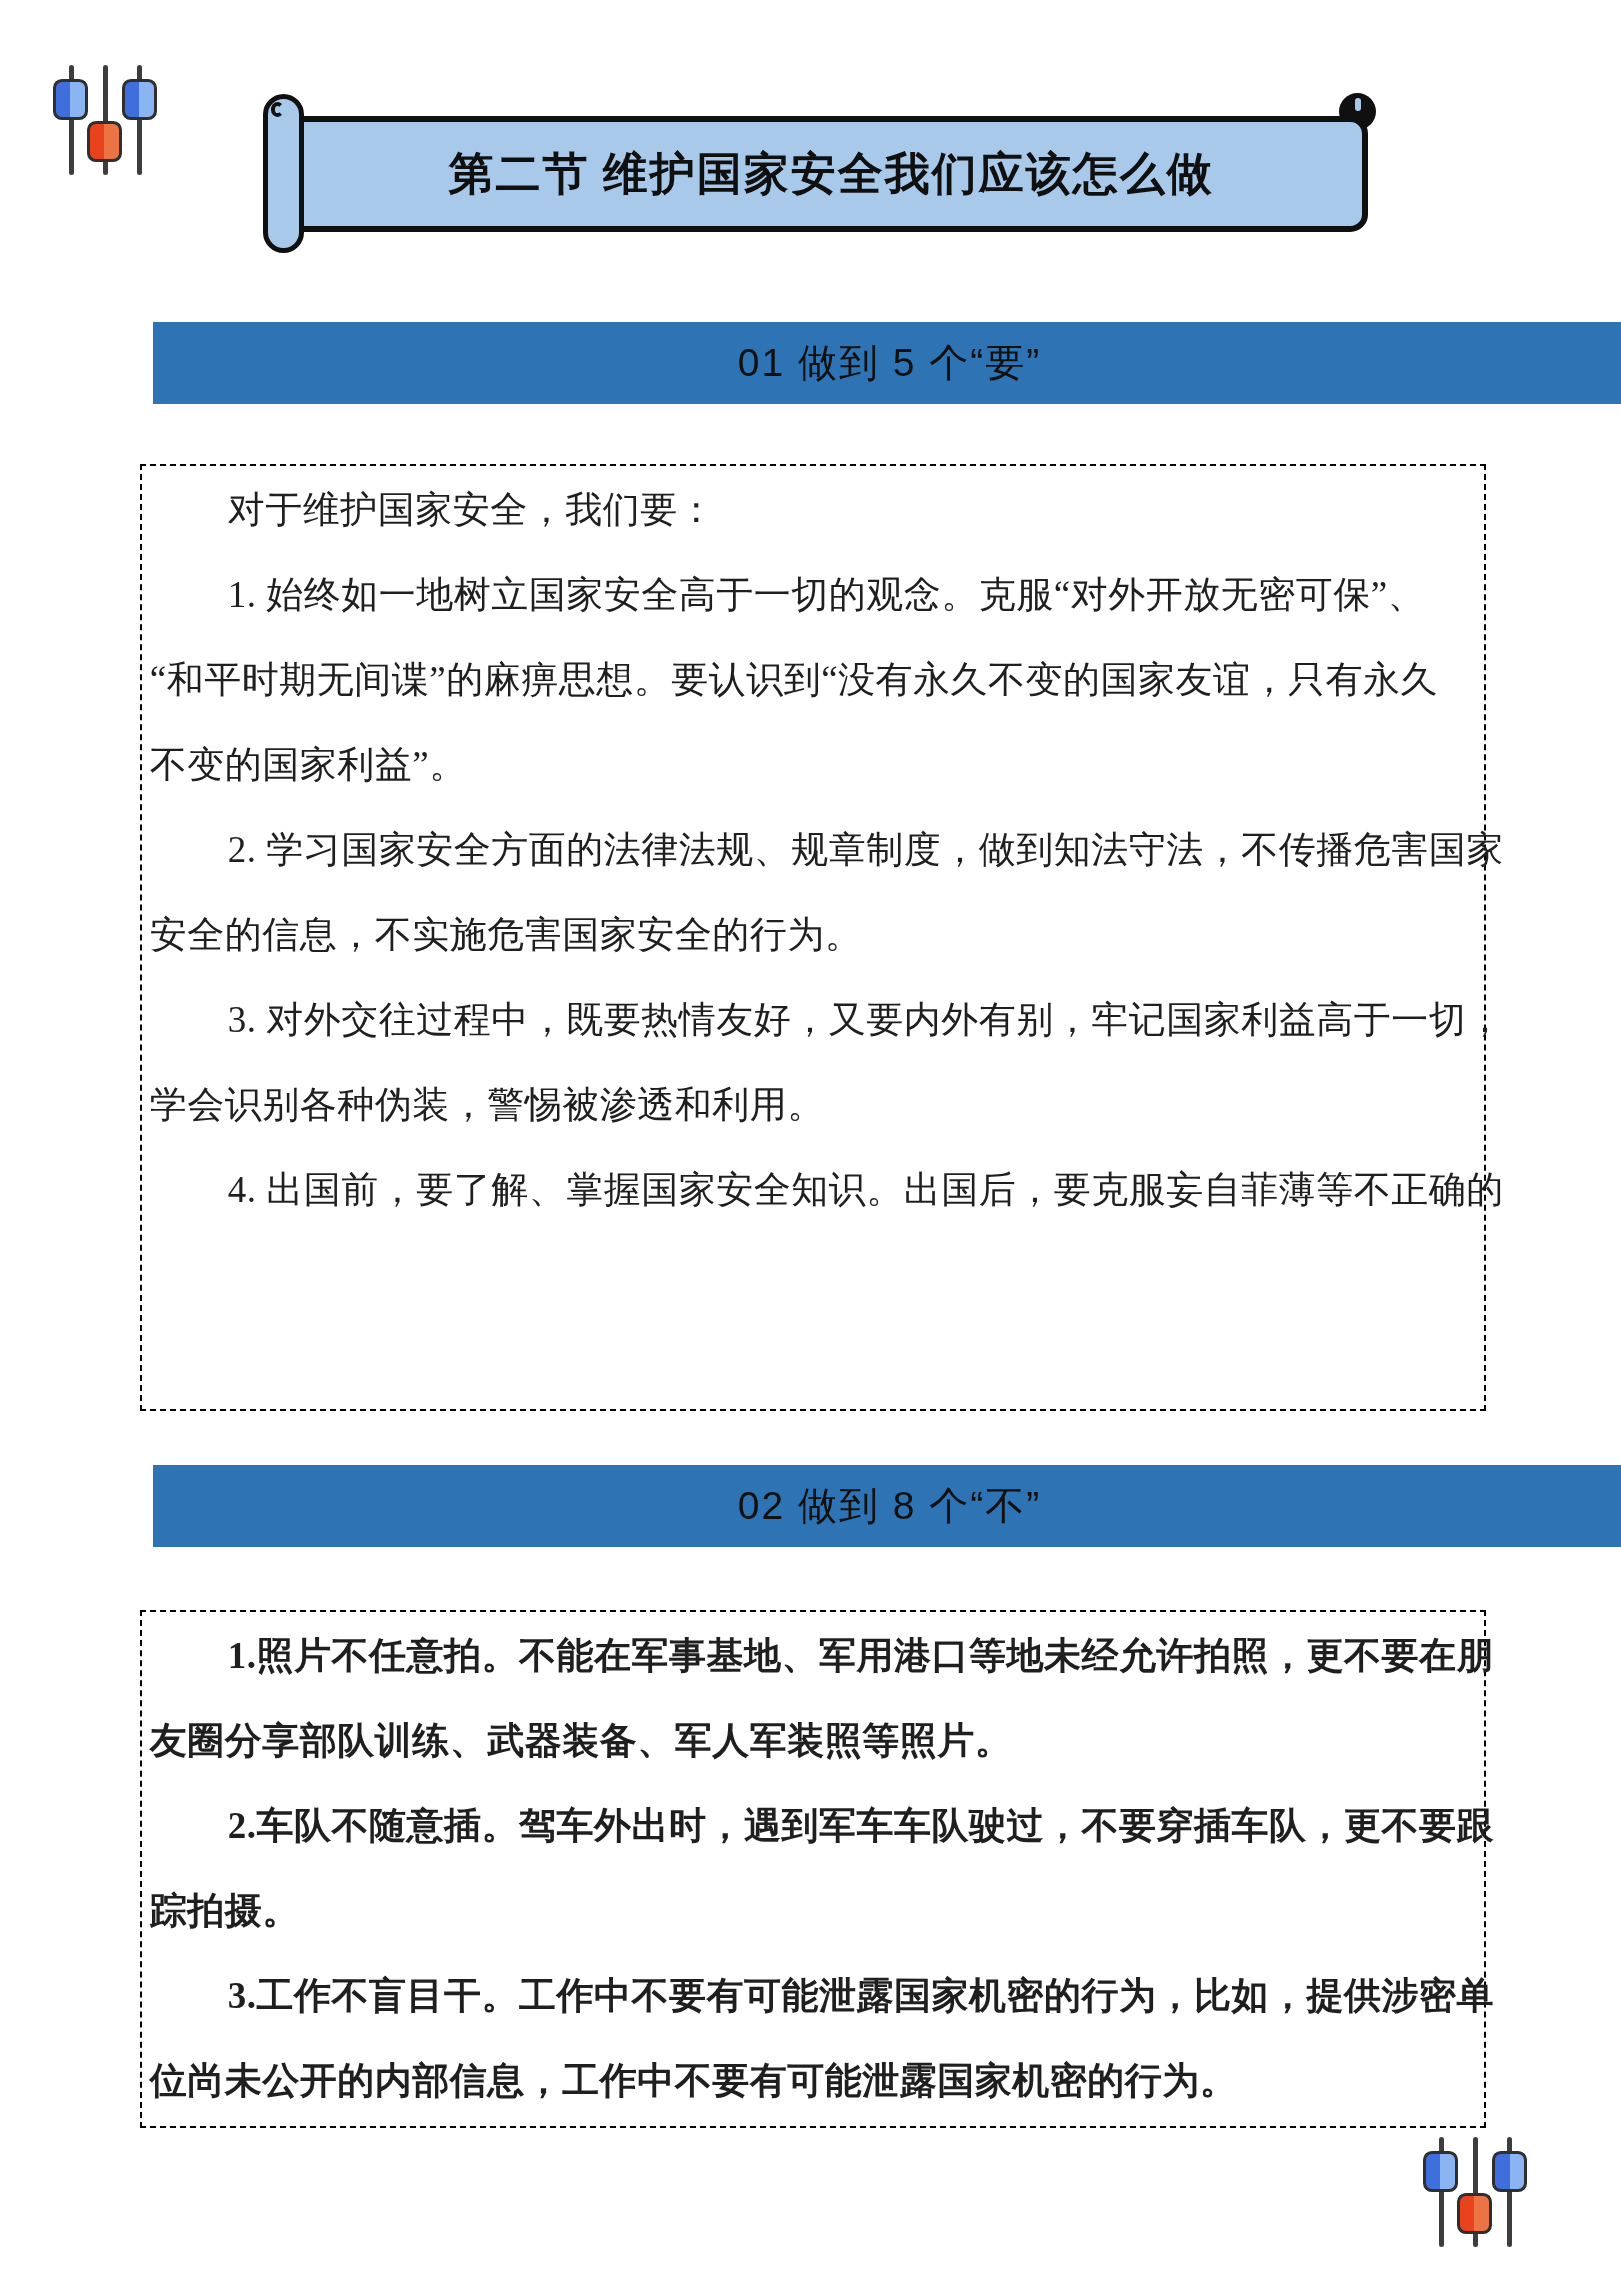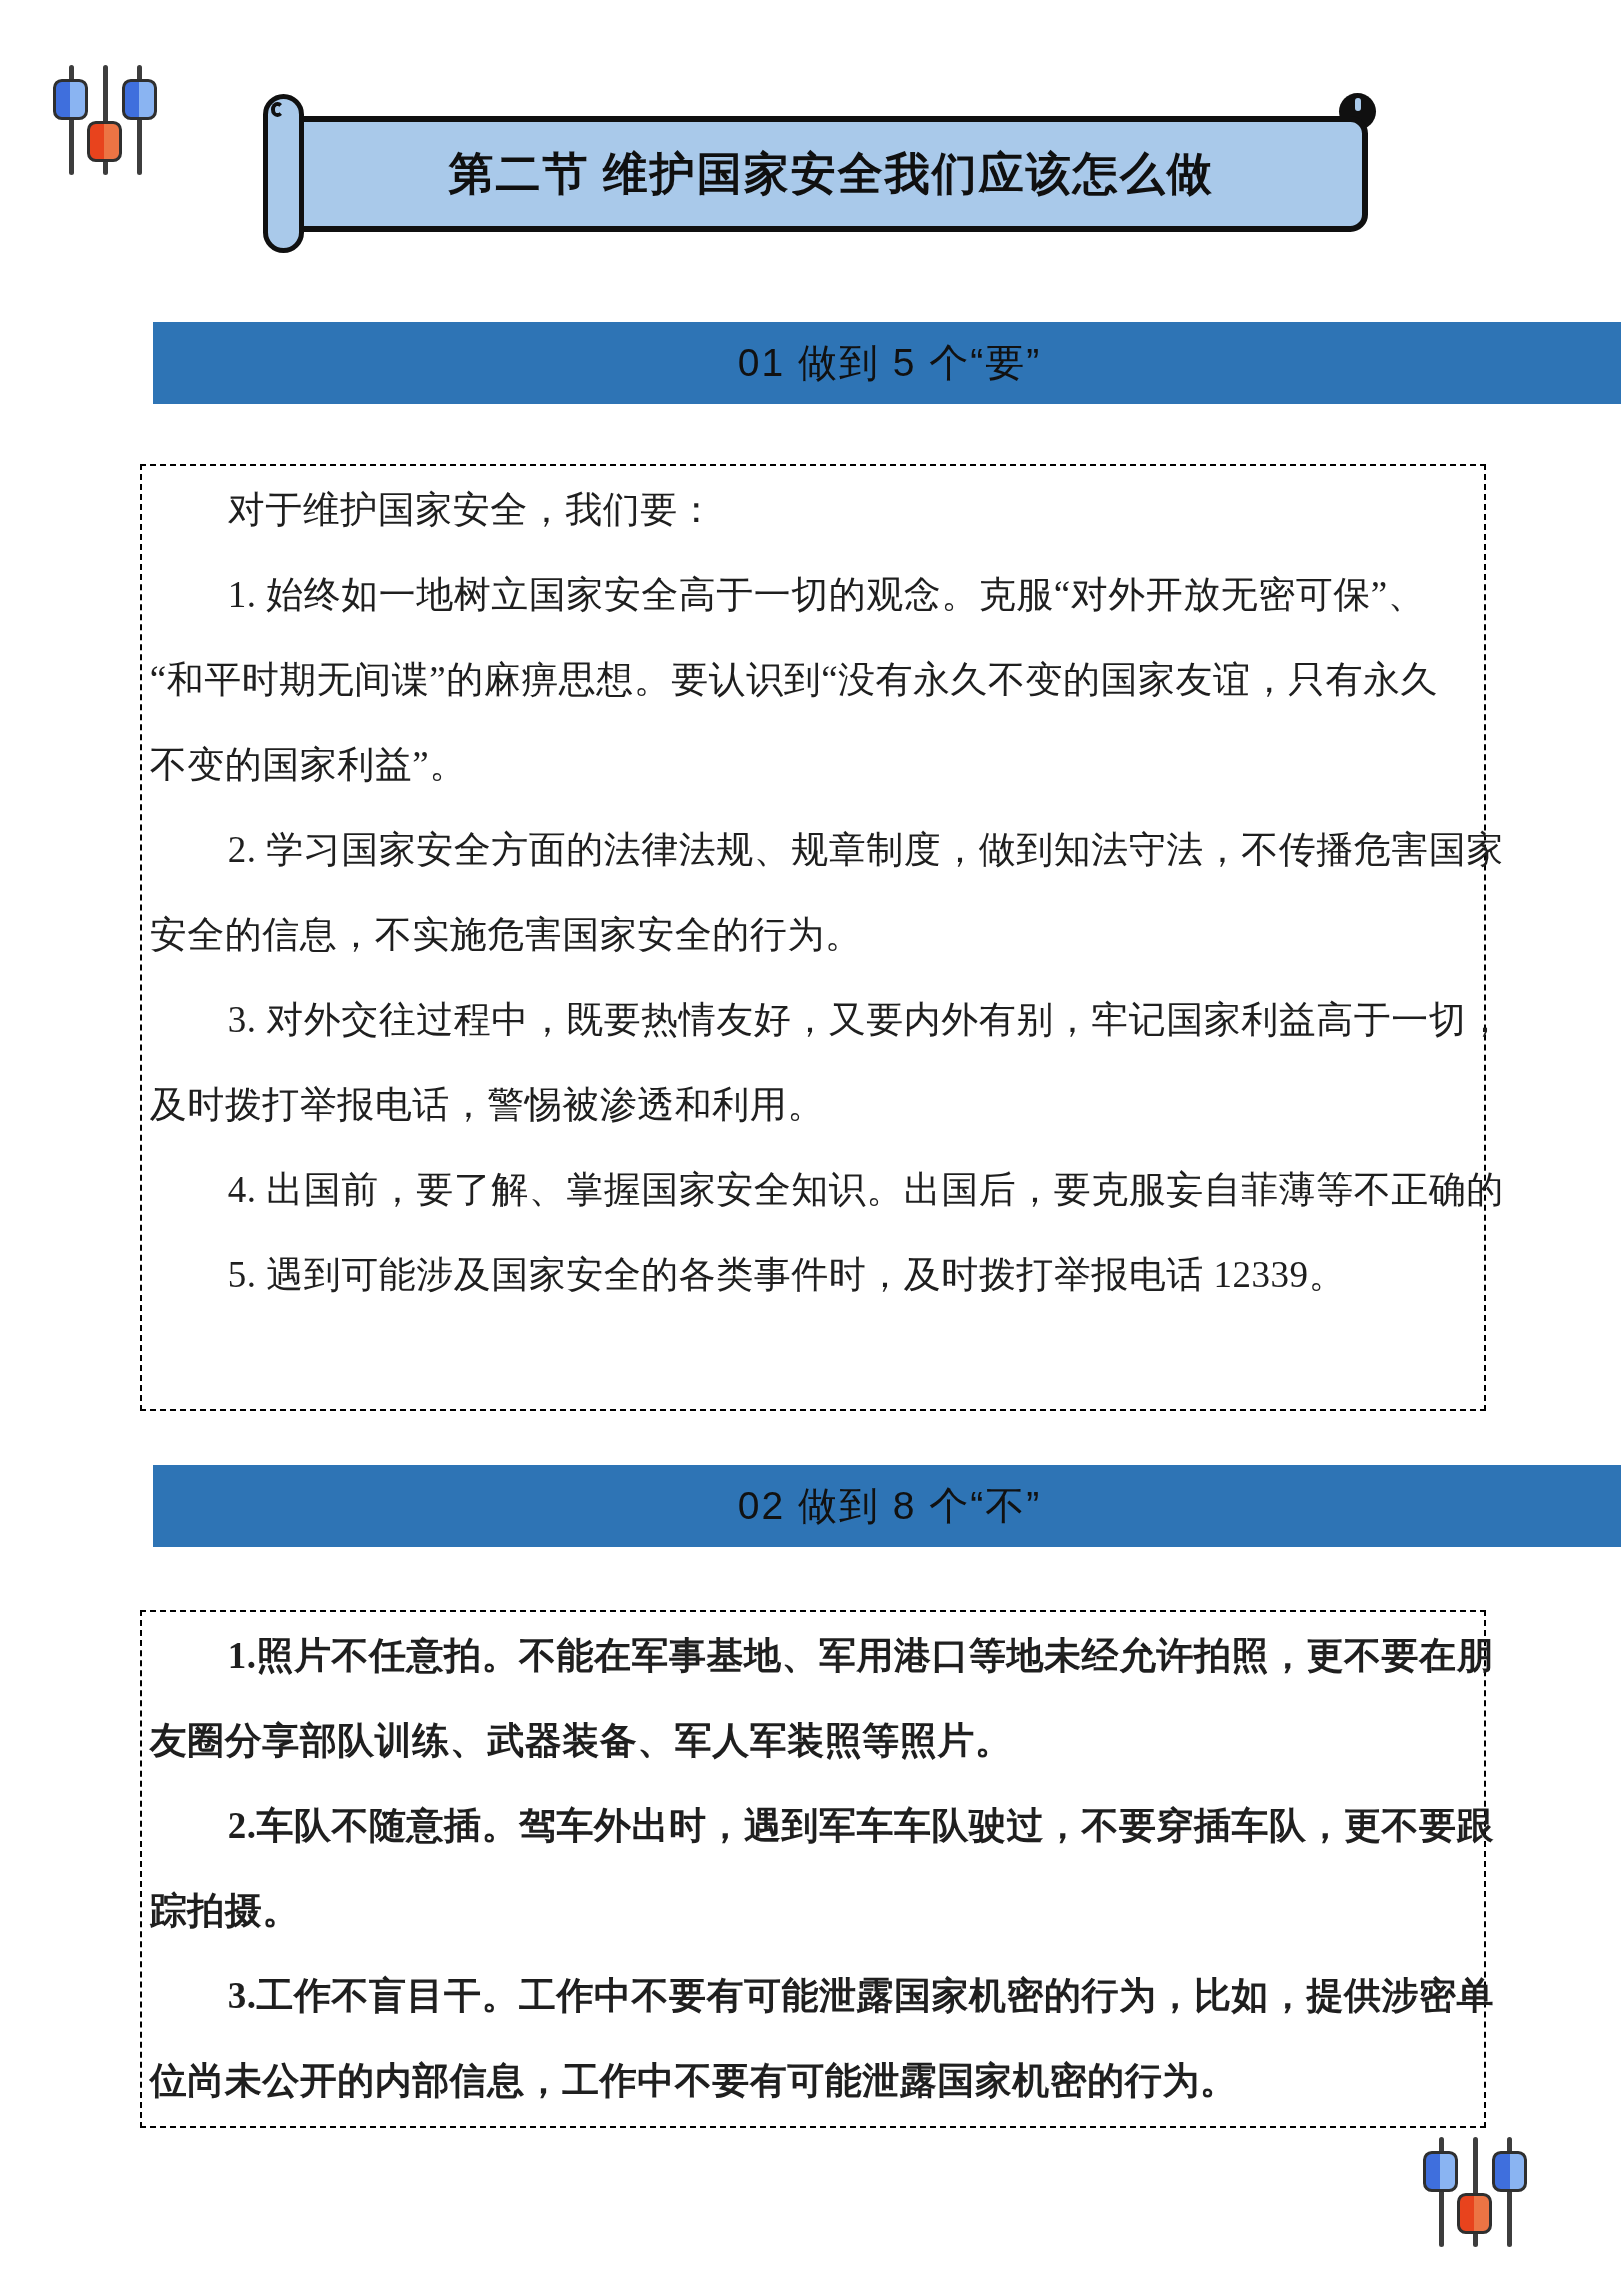--- a/index.html
+++ b/index.html
@@ -128,23 +128,22 @@
   </div>
 
   <div class="dash-box box-1">
     <p class="indent">对于维护国家安全，我们要：</p>
     <p class="indent">1. 始终如一地树立国家安全高于一切的观念。克服“对外开放无密可保”、</p>
     <p>“和平时期无间谍”的麻痹思想。要认识到“没有永久不变的国家友谊，只有永久</p>
     <p>不变的国家利益”。</p>
     <p class="indent">2. 学习国家安全方面的法律法规、规章制度，做到知法守法，不传播危害国家</p>
     <p>安全的信息，不实施危害国家安全的行为。</p>
     <p class="indent">3. 对外交往过程中，既要热情友好，又要内外有别，牢记国家利益高于一切，</p>
-    <p>及时拨打举报电话，警惕被渗透和利用。</p>
+    <p>学会识别各种伪装，警惕被渗透和利用。</p>
     <p class="indent">4. 出国前，要了解、掌握国家安全知识。出国后，要克服妄自菲薄等不正确的</p>
-    <p class="indent">5. 遇到可能涉及国家安全的各类事件时，及时拨打举报电话 12339。</p>
   </div>
 
   <div class="section-bar bar-2">
     <span>02 做到 8 个“不”</span>
   </div>
 
   <div class="dash-box box-2">
     <p class="indent">1.照片不任意拍。不能在军事基地、军用港口等地未经允许拍照，更不要在朋</p>
     <p>友圈分享部队训练、武器装备、军人军装照等照片。</p>
     <p class="indent">2.车队不随意插。驾车外出时，遇到军车车队驶过，不要穿插车队，更不要跟</p>

